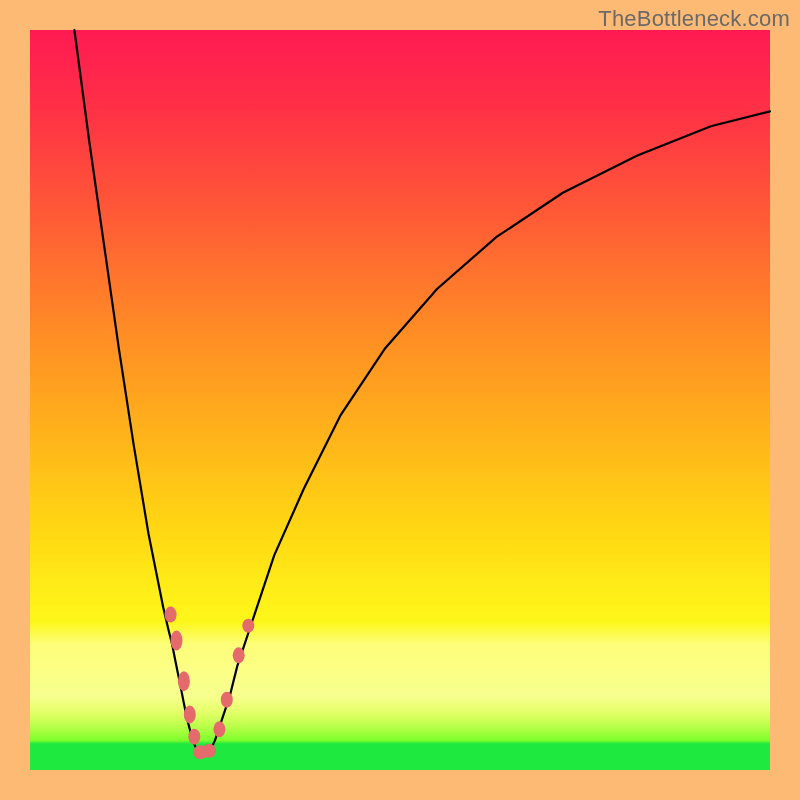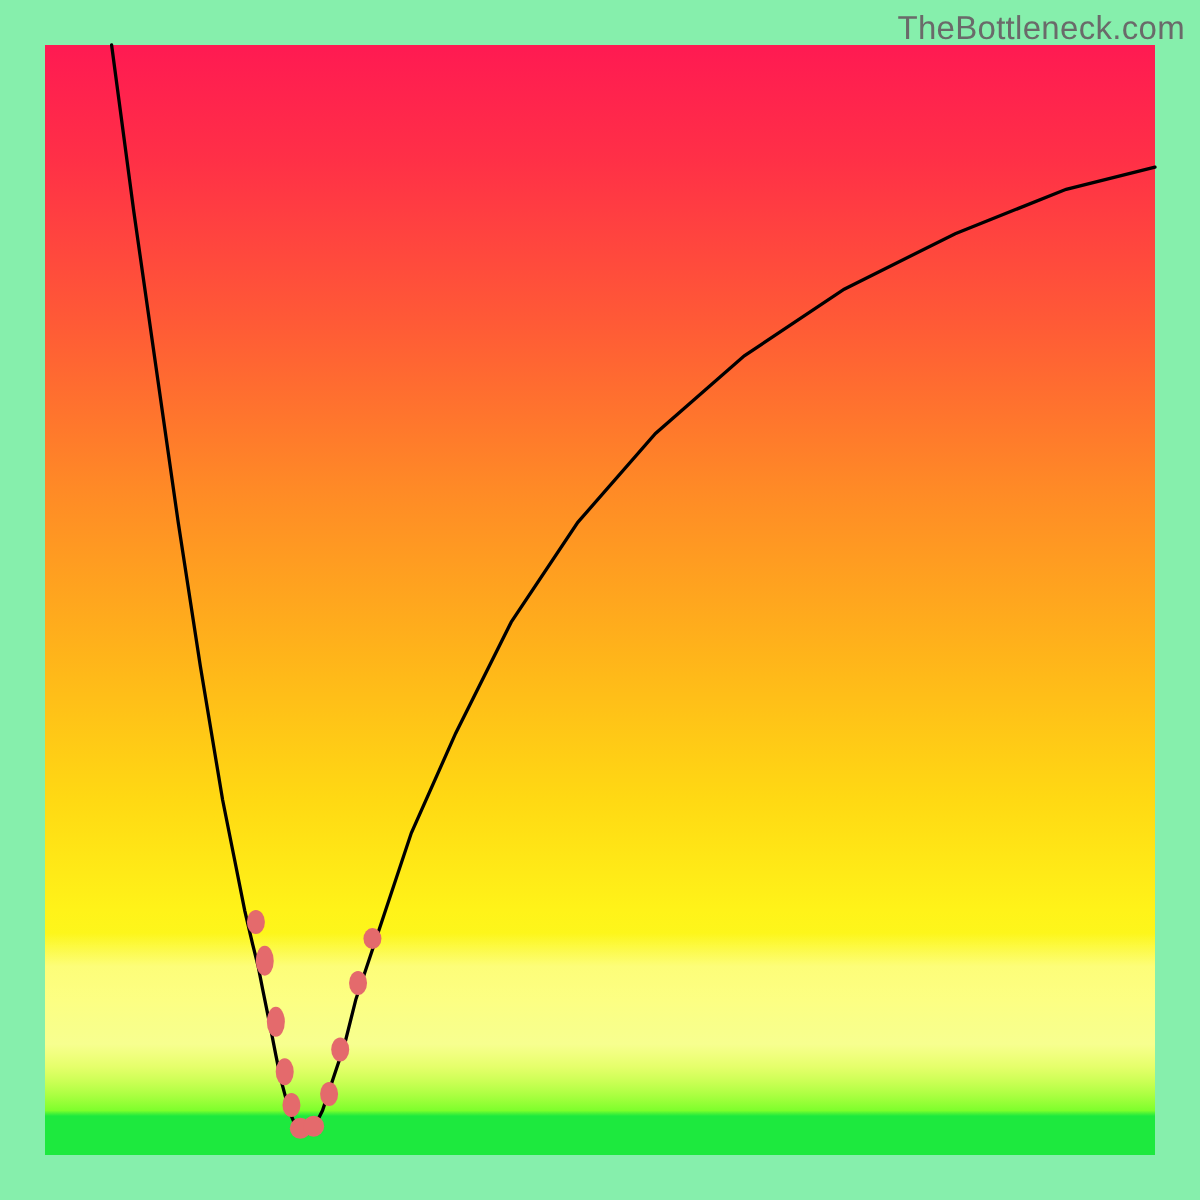--- a/index.html
+++ b/index.html
@@ -10,21 +10,21 @@
     overflow: hidden;
     background: #000;
     font-family: Arial, Helvetica, sans-serif;
   }
   .frame {
     position: absolute;
     left: 0;
     top: 0;
     width: 800px;
     height: 800px;
-    background: #86efac;
+    background: #fdba74;
   }
   .plot {
     position: absolute;
     left: 30px;
     top: 30px;
     width: 740px;
     height: 740px;
     
     background:
       linear-gradient(to bottom, rgba(0,0,0,0) 0%, rgba(0,0,0,0) 96%, #1de93e 96.5%, #1de93e 100%),

